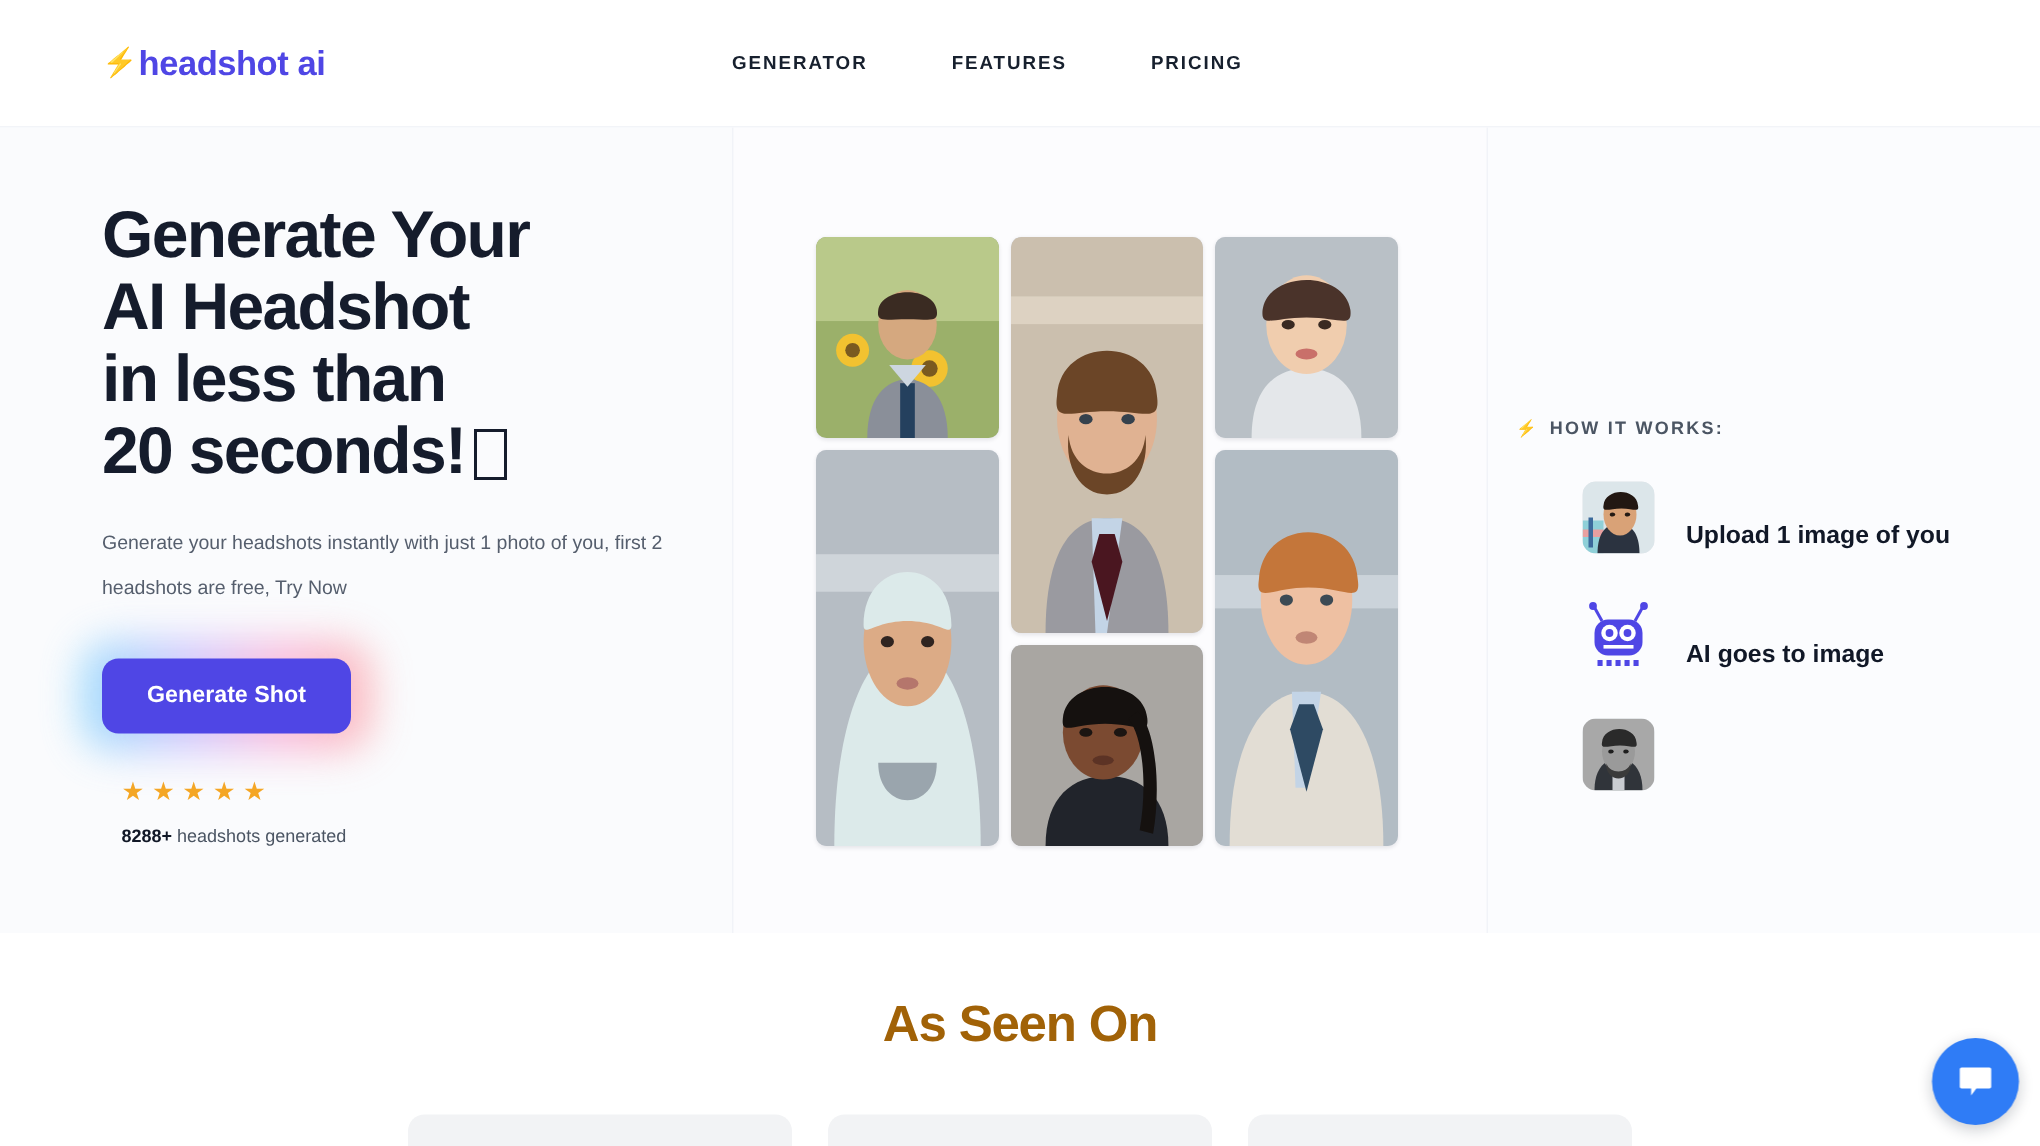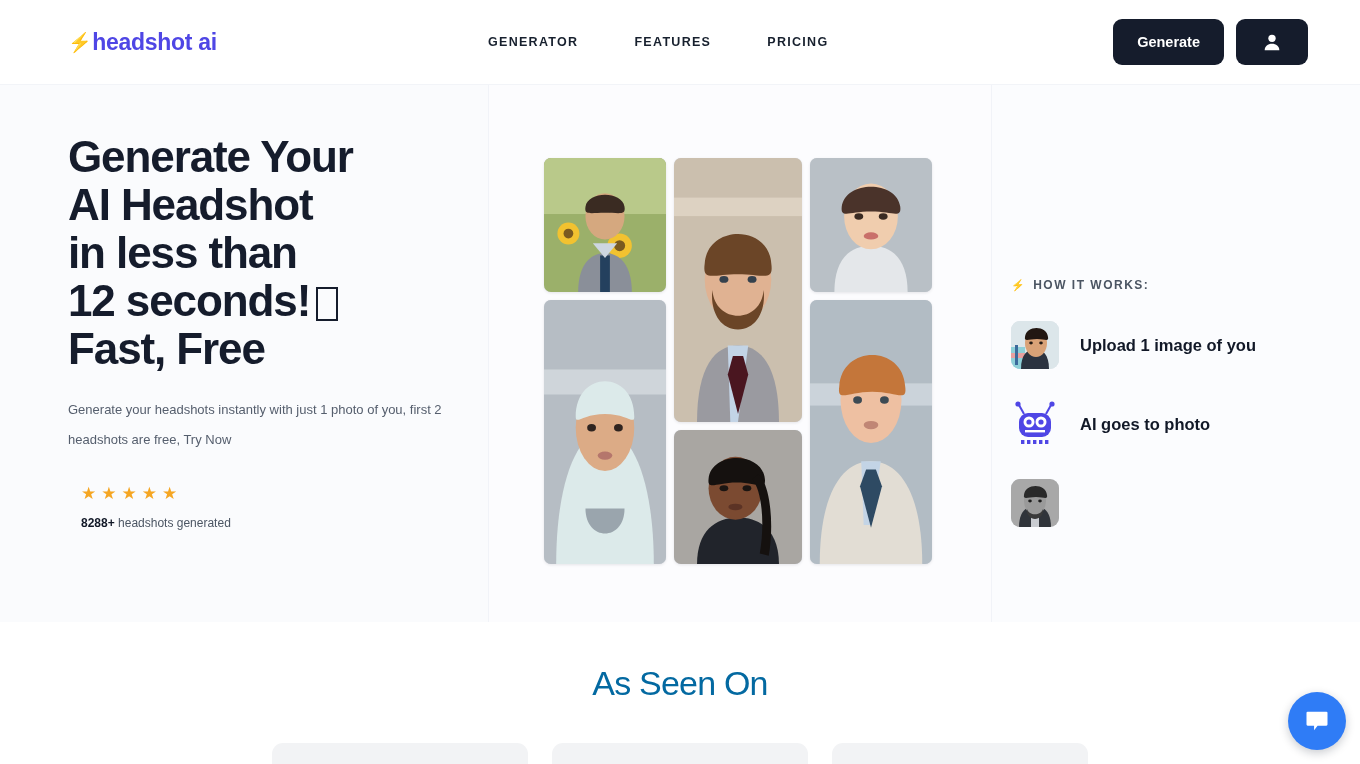--- a/index.html
+++ b/index.html
@@ -213,23 +213,24 @@
     font-weight: 700;
     letter-spacing: 1.5px;
     color: #4b5563;
     text-transform: uppercase;
     margin-left: 18px;
   }
   .hiw-bolt { font-size: 11px; color: #6b7280; }
   .hiw-list { margin-top: 29px; margin-left: 18px; }
   .hiw-item {
     display: flex;
-    align-items: center;
+    align-items: flex-end;
     gap: 21px;
     margin-bottom: 31px;
+    margin-left: 44px;
   }
   .hiw-thumb {
     width: 48px; height: 48px;
     border-radius: 9px;
     overflow: hidden;
     flex-shrink: 0;
     background: #dfe3e8;
   }
   .hiw-thumb svg { display: block; width: 100%; height: 100%; }
   .hiw-thumb.plain { background: transparent; }
@@ -243,23 +244,23 @@
 
   
   .seen {
     height: 142px;
     background: #ffffff;
     text-align: center;
     padding-top: 42px;
   }
   .seen h2 {
     font-size: 34px;
-    font-weight: 400;
+    font-weight: 700;
     letter-spacing: -0.8px;
-    color: #0369a1;
+    color: #a16207;
   }
   .seen-logos {
     margin-top: 40px;
     display: flex;
     justify-content: center;
     gap: 24px;
   }
   .seen-card {
     width: 256px;
     height: 60px;
@@ -291,41 +292,36 @@
     <span class="logo-bolt">⚡</span>
     <span>headshot ai</span>
   </div>
 
   <nav class="nav">
     <a href="#">GENERATOR</a>
     <a href="#">FEATURES</a>
     <a href="#">PRICING</a>
   </nav>
 
-  <div class="header-actions">
-    <button class="btn-dark">Generate</button>
-    <button class="btn-dark btn-icon">
-      <svg width="22" height="22" viewBox="0 0 24 24" fill="#ffffff">
-        <circle cx="12" cy="8" r="4"></circle>
-        <path d="M4 21c0-4.2 3.6-7 8-7s8 2.8 8 7z"></path>
-      </svg>
-    </button>
-  </div>
 </header>
 
 <section class="hero">
 
   <div class="hero-col hero-left">
     <h1 class="headline"><span>Generate Your
 AI Headshot
 in less than
-12 seconds!</span><span class="tofu"></span><br><span>Fast, Free</span></h1>
+20 seconds!</span><span class="tofu"></span><br></h1>
 
     <p class="subhead">Generate your headshots instantly with just 1 photo of you, first 2 headshots are free, Try Now</p>
 
+    <div class="cta-wrap">
+      <div class="cta-glow"></div>
+      <button class="btn-cta">Generate Shot</button>
+    </div>
 
     <div class="stars">
       <span>★</span>
       <span>★</span>
       <span>★</span>
       <span>★</span>
       <span>★</span>
     </div>
 
     <div class="social-proof">
@@ -466,21 +462,21 @@
             <rect x="14" y="30" width="20" height="2.4" fill="#ffffff"></rect>
             <g fill="#4f46e5">
               <rect x="10" y="40" width="3.4" height="4"></rect>
               <rect x="16" y="40" width="3.4" height="4"></rect>
               <rect x="22" y="40" width="3.4" height="4"></rect>
               <rect x="28" y="40" width="3.4" height="4"></rect>
               <rect x="34" y="40" width="3.4" height="4"></rect>
             </g>
           </svg>
         </div>
-        <div class="hiw-text">AI goes to photo</div>
+        <div class="hiw-text">AI goes to image</div>
       </div>
 
       <div class="hiw-item">
         <div class="hiw-thumb">
           <svg viewBox="0 0 48 48" preserveAspectRatio="none">
             <rect width="48" height="48" fill="#a8a8a8"></rect>
             <path d="M8 48c0-15 7-21 16-21s16 6 16 21z" fill="#30343a"></path>
             <rect x="20" y="30" width="8" height="18" fill="#c9ccd1"></rect>
             <ellipse cx="24" cy="22" rx="11" ry="14" fill="#9a9a9a"></ellipse>
             <path d="M13 16c1-12 22-12 23 0 1 5-3 2-11 2s-13 3-12-2z" fill="#2a2a2a"></path>

